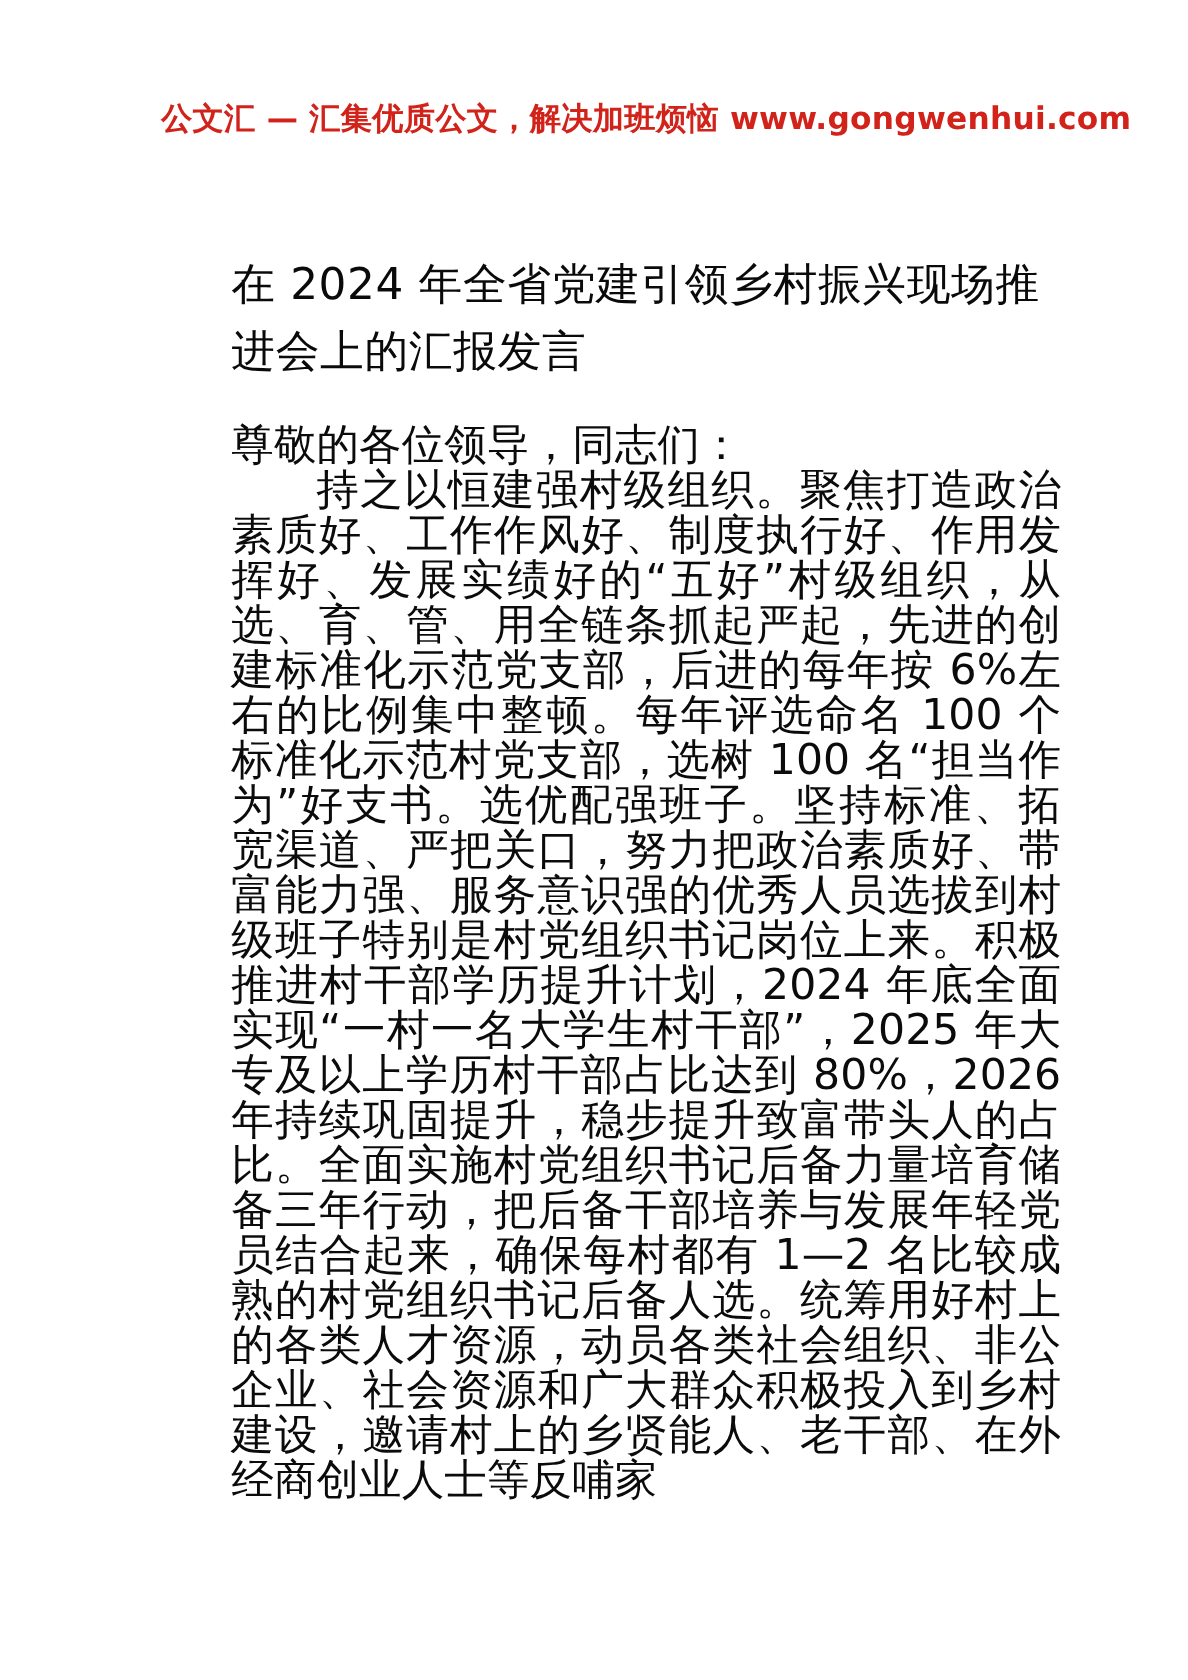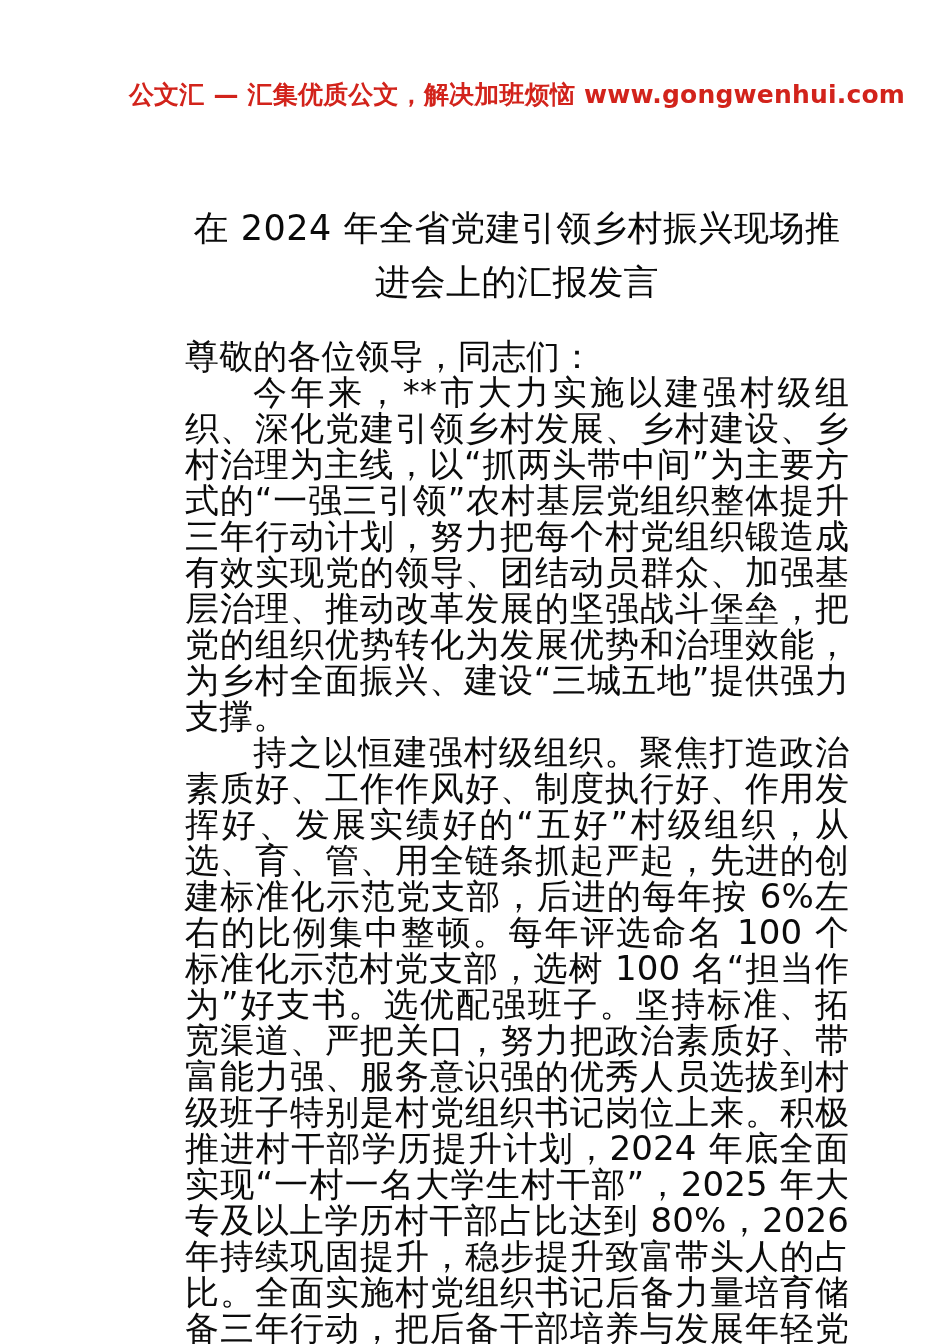--- a/index.html
+++ b/index.html
@@ -28,21 +28,20 @@
     font-weight: 600;
     letter-spacing: 0.2px;
     white-space: nowrap;
     font-family: "DejaVu Sans", "Liberation Sans", sans-serif;
   }
   .doc-title {
     position: absolute;
     top: 178px;
     left: 143px;
     width: 664px;
-    text-align: center;
     font-size: 35px;
     line-height: 54px;
     color: #0a0a0a;
     font-weight: 500;
     letter-spacing: 0.5px;
     font-family: "DejaVu Sans", "Liberation Sans", sans-serif;
   }
   .body-block {
     position: absolute;
     top: 338px;
@@ -68,17 +67,16 @@
 <body>
 
 <div class="page">
 
   <div class="watermark-header">公文汇 — 汇集优质公文，解决加班烦恼 www.gongwenhui.com</div>
 
   <h1 class="doc-title">在 2024 年全省党建引领乡村振兴现场推进会上的汇报发言</h1>
 
   <div class="body-block">
     <p class="para">尊敬的各位领导，同志们：</p>
-    <p class="para indent">今年来，**市大力实施以建强村级组织、深化党建引领乡村发展、乡村建设、乡村治理为主线，以“抓两头带中间”为主要方式的“一强三引领”农村基层党组织整体提升三年行动计划，努力把每个村党组织锻造成有效实现党的领导、团结动员群众、加强基层治理、推动改革发展的坚强战斗堡垒，把党的组织优势转化为发展优势和治理效能，为乡村全面振兴、建设“三城五地”提供强力支撑。</p>
     <p class="para indent">持之以恒建强村级组织。聚焦打造政治素质好、工作作风好、制度执行好、作用发挥好、发展实绩好的“五好”村级组织，从选、育、管、用全链条抓起严起，先进的创建标准化示范党支部，后进的每年按 6%左右的比例集中整顿。每年评选命名 100 个标准化示范村党支部，选树 100 名“担当作为”好支书。选优配强班子。坚持标准、拓宽渠道、严把关口，努力把政治素质好、带富能力强、服务意识强的优秀人员选拔到村级班子特别是村党组织书记岗位上来。积极推进村干部学历提升计划，2024 年底全面实现“一村一名大学生村干部”，2025 年大专及以上学历村干部占比达到 80%，2026 年持续巩固提升，稳步提升致富带头人的占比。全面实施村党组织书记后备力量培育储备三年行动，把后备干部培养与发展年轻党员结合起来，确保每村都有 1—2 名比较成熟的村党组织书记后备人选。统筹用好村上的各类人才资源，动员各类社会组织、非公企业、社会资源和广大群众积极投入到乡村建设，邀请村上的乡贤能人、老干部、在外经商创业人士等反哺家</p>
   </div>
 
 </div>
 
 </body></html>

